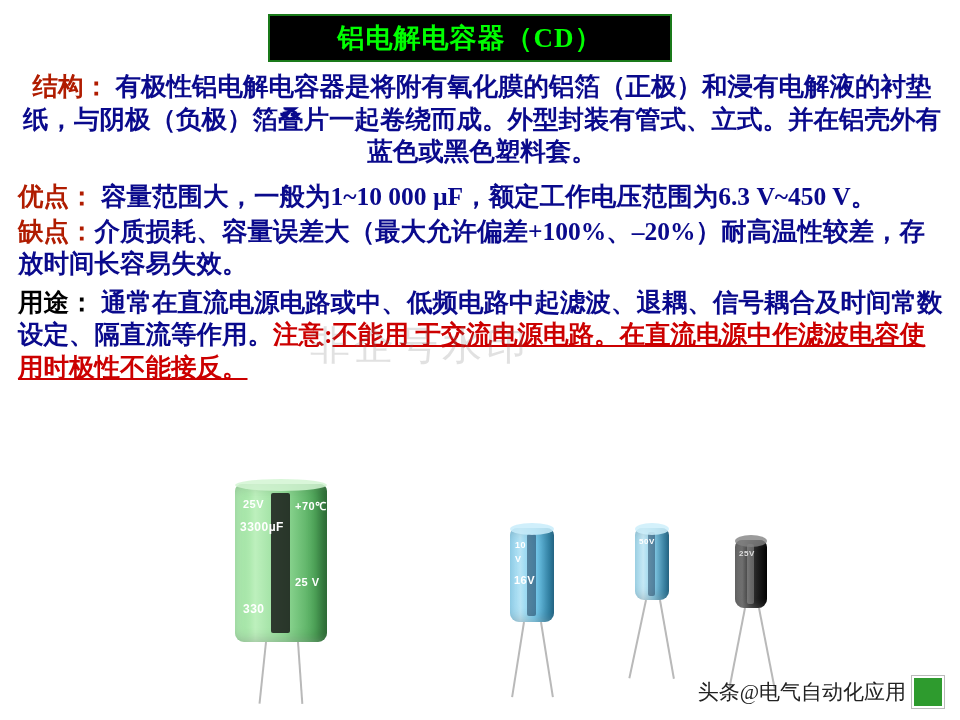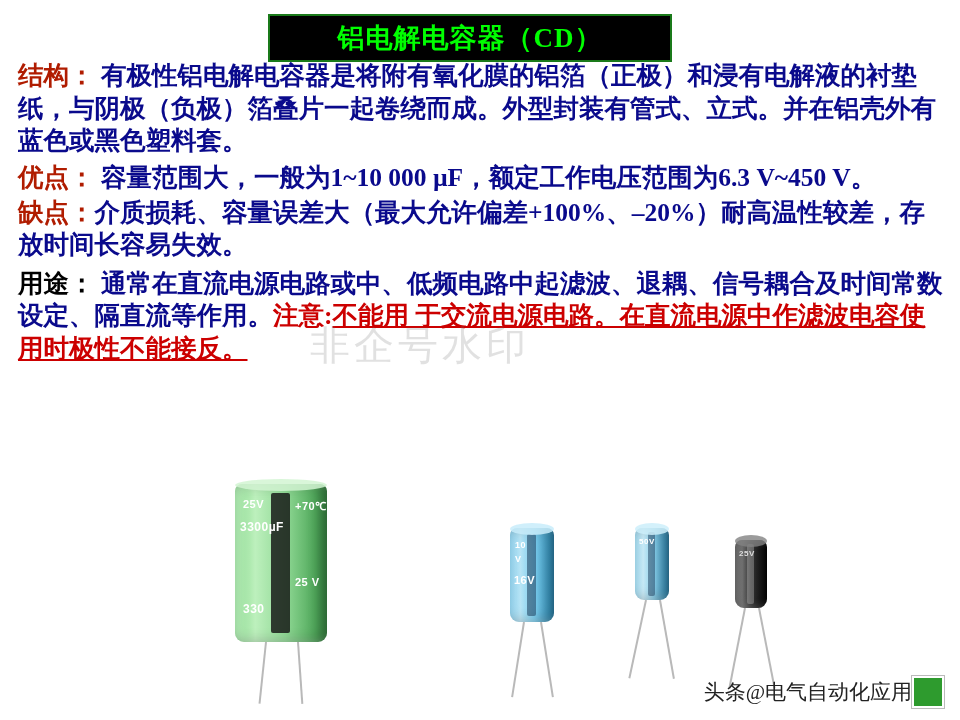--- a/index.html
+++ b/index.html
@@ -69,22 +69,22 @@
   .note-red {
     color: #cc0000;
     font-weight: bold;
   }
   .note-underline {
     color: #cc0000;
     font-weight: bold;
     text-decoration: underline;
   }
 
-  .p-structure { margin-top: 2px; }
-  .p-merit { margin-top: 4px; }
+  .p-structure { margin-top: 13px; text-align: center; }
+  .p-merit { margin-top: 12px; }
   .p-demerit { margin-top: 0; }
   .p-usage { margin-top: 6px; }
 
   
   .watermark {
     position: absolute;
     top: 318px;
     left: 310px;
     font-size: 40px;
     color: rgba(120,120,120,0.22);
@@ -221,20 +221,21 @@
   #cap5 .stripe { left: 12px; width: 7px; background: rgba(200,200,200,0.35); }
   #cap5 .t1 { left: 4px; top: 9px; font-size: 8px; color: #ddd; }
 
   
   .footer-sig {
     position: absolute;
     right: 16px;
     bottom: 12px;
     display: flex;
     align-items: center;
+    gap: 6px;
   }
   .footer-sig .sig-text {
     font-size: 21px;
     color: #222222;
     font-family: "Liberation Serif", "DejaVu Serif", serif;
   }
   .footer-sig .sig-mark {
     width: 28px;
     height: 28px;
     background: #2e9b2e;

